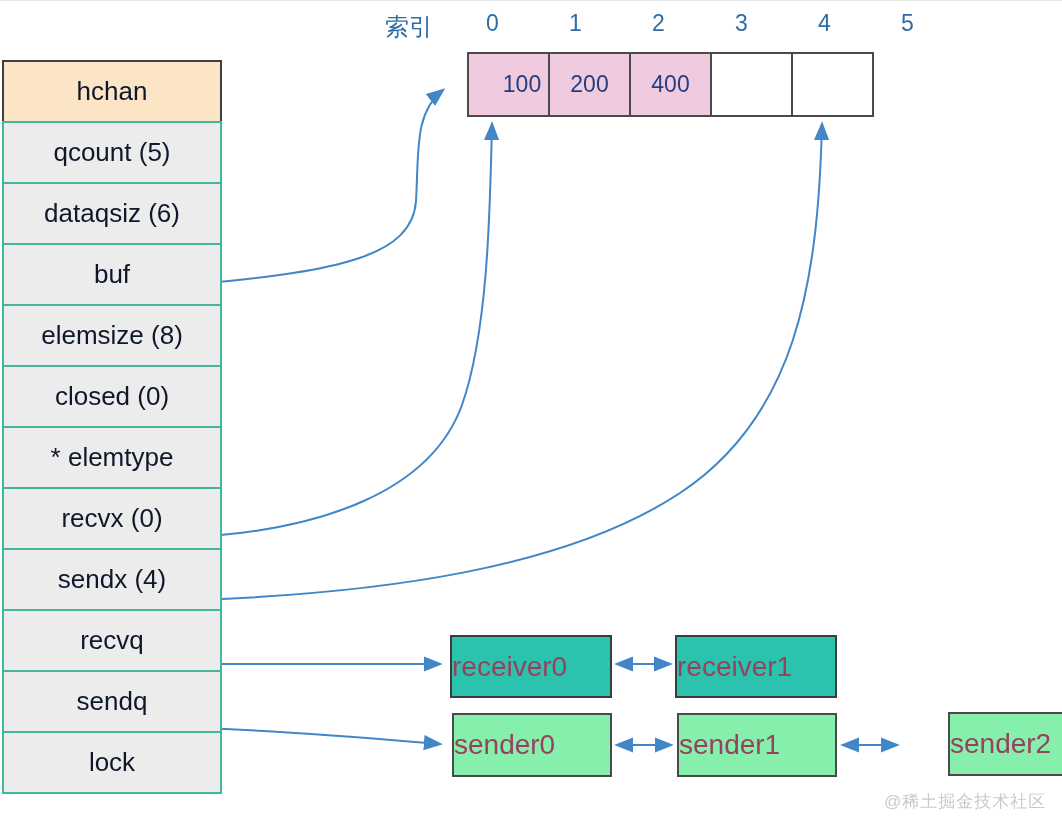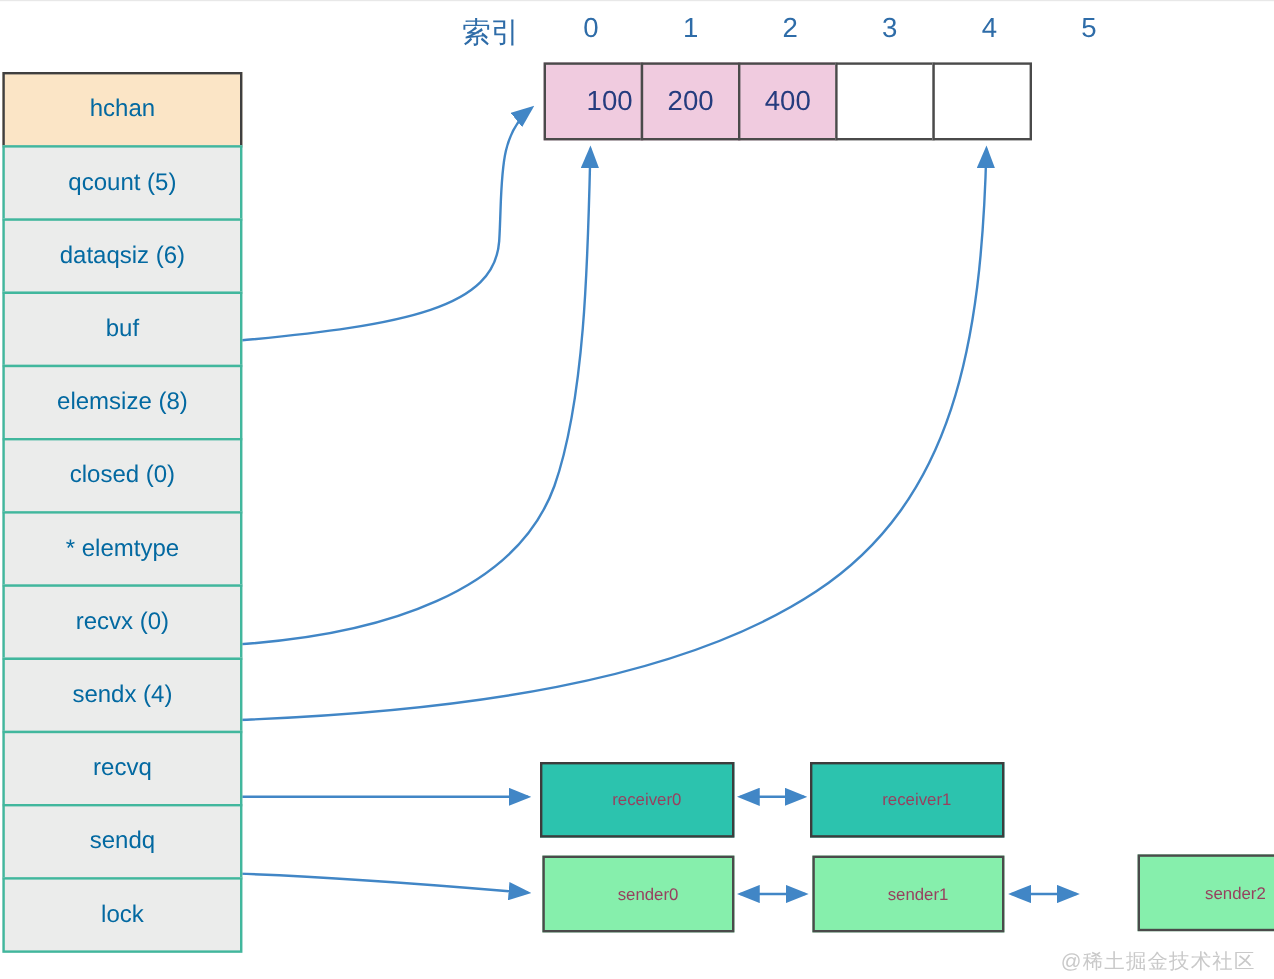--- a/index.html
+++ b/index.html
@@ -4,23 +4,23 @@
 <style>
   html,body{margin:0;padding:0;background:#fff;}
   .canvas{
     position:relative;width:1062px;height:816px;background:#fff;
     overflow:hidden;font-family:"Liberation Sans",sans-serif;
     border-top:1px solid #e8e8e8;
   }
   
   .struct{position:absolute;left:2px;top:59px;width:194px;z-index:2;}
   .struct-row{
-    box-sizing:border-box;width:200px;height:63px;margin-top:-2px;
+    box-sizing:border-box;width:220px;height:63px;margin-top:-2px;
     border:2px solid #41b79d;background:#ebeceb;
-    color:#0369a1;font-size:20px;text-align:center;line-height:59px;
+    color:#0f172a;font-size:26px;text-align:center;line-height:59px;
     white-space:nowrap;overflow:hidden;
   }
   .struct-row.header{
     margin-top:0;background:#fbe5c6;border:2px solid #3f3f3f;
   }
   
   .index-title{
     position:absolute;left:378px;top:10px;width:62px;z-index:2;
     color:#2e6ca8;font-size:24px;text-align:center;
   }
@@ -30,26 +30,26 @@
   .index-label{
     width:83px;text-align:center;color:#2e6ca8;font-size:23px;
   }
   
   .ring{position:absolute;left:451px;top:51px;display:flex;z-index:2;}
   .ring-cell{
     box-sizing:border-box;width:83px;height:65px;margin-left:-2px;
     border:2px solid #4a4a4a;background:#fff;
     color:#253c7e;font-size:23px;text-align:center;line-height:61px;
   }
-  .ring-cell:first-child{margin-left:2px;padding-left:27px;}
+  .ring-cell:first-child{margin-left:16px;padding-left:27px;}
   .ring-cell.filled{background:#f0cbdf;}
   
   .qbox{
     box-sizing:border-box;position:absolute;z-index:2;
-    font-size:14px;text-align:center;color:#97415f;padding-left:16px;
+    font-size:28px;text-align:left;color:#97415f;
   }
   .recv-box{
     width:162px;height:63px;line-height:59px;
     background:#2cc3ae;border:2px solid #3c3c3c;
   }
   .send-box{
     width:160px;height:64px;line-height:60px;
     background:#86efac;border:2px solid #4a4a4a;
   }
   #recv0{left:450px;top:634px;}

